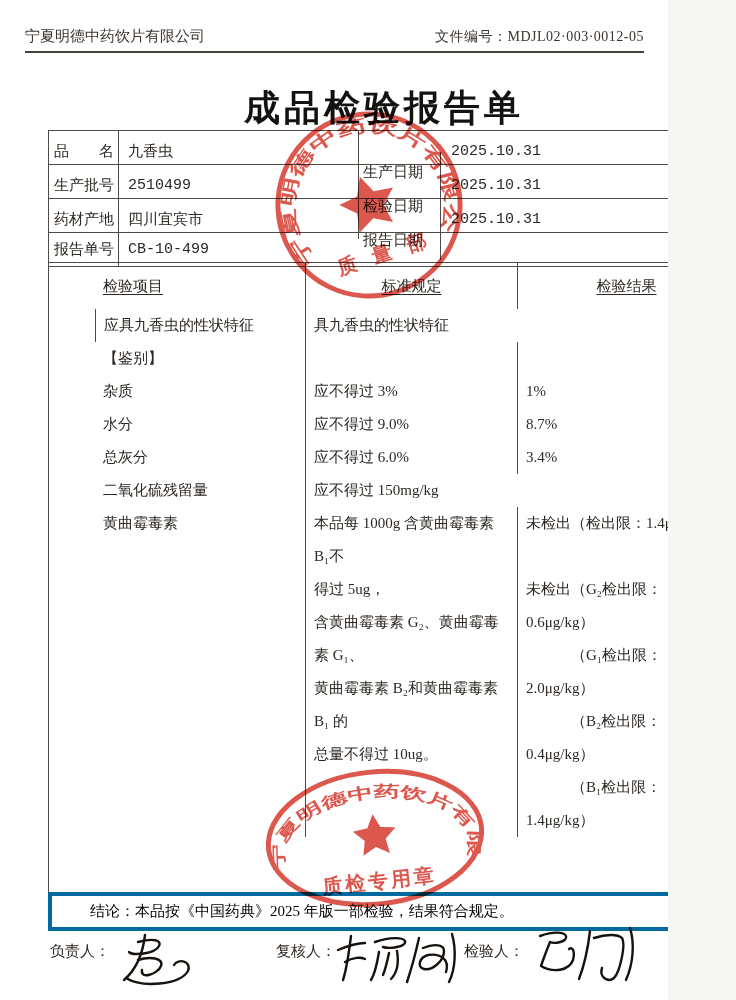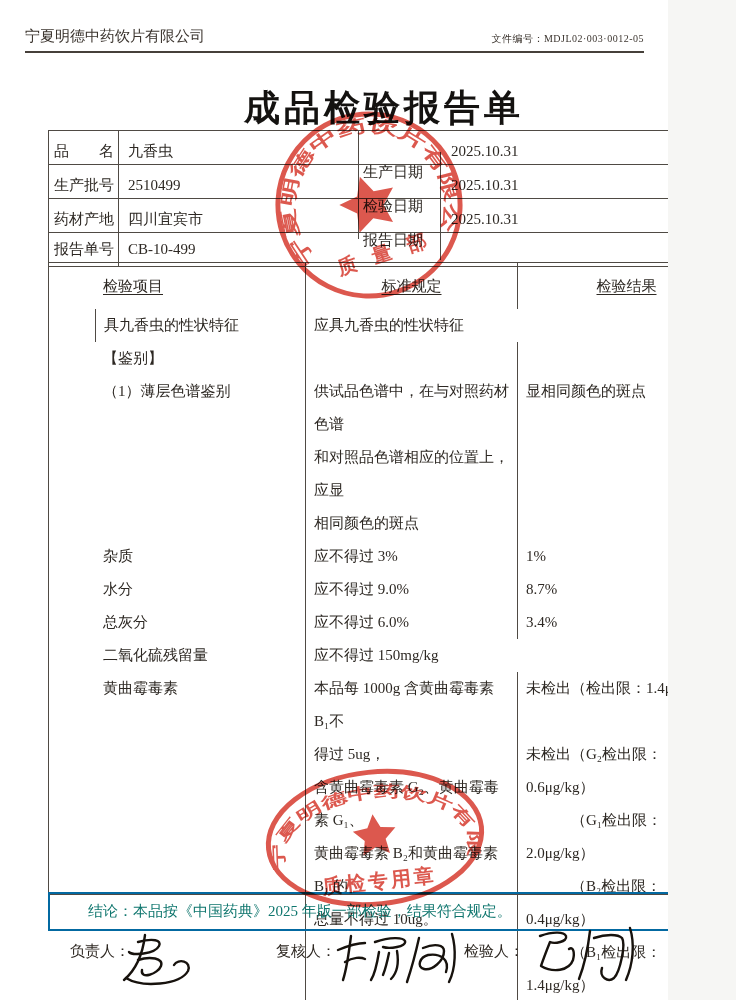--- a/index.html
+++ b/index.html
@@ -11,37 +11,37 @@
     position:relative;width:668px;height:1000px;background:#ffffff;
     color:#2d2823;overflow:hidden;
   }
   
   .page-header{
     position:absolute;left:25px;right:24px;top:27px;
     display:flex;justify-content:space-between;align-items:flex-end;
     font-size:15px;color:#3b342e;
     border-bottom:2px solid #46403a;padding-bottom:5px;
   }
-  .doc-code{font-size:10px;letter-spacing:.5px;}
+  .doc-code{font-size:14px;letter-spacing:.5px;}
   
   .report-title{
     position:absolute;top:84px;left:16px;width:736px;text-align:center;
     font-size:36px;font-weight:bold;letter-spacing:4px;color:#141210;
   }
   
   .info-table{
     position:absolute;left:48px;top:130px;width:640px;
     border:1px solid #4f4a44;border-bottom:none;background:transparent;
   }
   .info-row{
     display:grid;grid-template-columns:70px 240px 82px 246px;
     height:33px;border-bottom:1px solid #4f4a44;font-size:15px;
   }
   .info-row.last{grid-template-columns:70px 568px;}
-  .info-row>div{display:flex;align-items:center;height:100%;box-sizing:border-box;}
+  .info-row>div{display:flex;align-items:center;height:100%;box-sizing:border-box;font-family:Liberation Mono, monospace;}
   .ic1{padding-left:5px;border-right:1px solid #4f4a44;}
   .ic2{padding-left:9px;}
   .info-row.dated .ic2{border-right:1px solid #4f4a44;}
   .ic3{padding-left:4px;border-right:1px solid #4f4a44;margin-top:21px;}
   .ic4{padding-left:10px;}
   
   .spec-table{
     position:absolute;left:48px;top:262px;width:640px;height:631px;
     border:1px solid #4f4a44;box-sizing:content-box;background:transparent;padding-left:46px;
   }
@@ -50,22 +50,22 @@
     display:flex;align-items:center;justify-content:center;
     text-decoration:underline;text-underline-offset:3px;box-sizing:border-box;
   }
   .spec-head>.h-item{justify-content:flex-start;padding-left:8px;}
   .colb{border-left:1px solid #4f4a44;}
   .spec-row{display:grid;grid-template-columns:210px 212px 218px;font-size:15px;line-height:33px;}
   .spec-row>div{padding:0 8px;white-space:pre-line;box-sizing:border-box;}
   
   .conclusion{
     position:absolute;left:48px;top:892px;width:642px;height:39px;
-    border:2px solid #0369a1;box-sizing:border-box;
-    display:flex;align-items:center;padding-left:38px;font-size:15px;color:#0f766e;
+    border:4px solid #0369a1;box-sizing:border-box;
+    display:flex;align-items:center;padding-left:38px;font-size:15px;color:#000000;
   }
   
   .sign-label{position:absolute;font-size:15px;color:#2c2620;top:942px;}
   .sig{position:absolute;}
   .sig path{fill:none;stroke:#17120d;stroke-width:2.4;stroke-linecap:round;stroke-linejoin:round;}
   
   .stamp{position:absolute;pointer-events:none;mix-blend-mode:multiply;opacity:.84;}
   .stamp text{font-family:"Liberation Serif","DejaVu Serif",serif;font-weight:bold;}
 </style>
 </head>
@@ -106,34 +106,27 @@
   </div>
 
   <div class="spec-table">
     <div class="spec-head">
       <div class="h-item">检验项目</div>
       <div class="colb">标准规定</div>
       <div class="colb">检验结果</div>
     </div>
 
     <div class="spec-row" style="min-height:33px">
+      <div class="colb">应具九香虫的性状特征</div>
       <div class="colb">具九香虫的性状特征</div>
-      <div class="colb">应具九香虫的性状特征</div>
     </div>
     <div class="spec-row" style="min-height:33px">
       <div>【鉴别】</div>
       <div class="colb"></div>
       <div class="colb"></div>
-    </div>
-    <div class="spec-row" style="min-height:99px">
-      <div>（1）薄层色谱鉴别</div>
-      <div class="colb">供试品色谱中，在与对照药材色谱
-和对照品色谱相应的位置上，应显
-相同颜色的斑点</div>
-      <div class="colb">显相同颜色的斑点</div>
     </div>
     <div class="spec-row" style="min-height:33px">
       <div>杂质</div>
       <div class="colb">应不得过 3%</div>
       <div class="colb">1%</div>
     </div>
     <div class="spec-row" style="min-height:33px">
       <div>水分</div>
       <div class="colb">应不得过 9.0%</div>
       <div class="colb">8.7%</div>
@@ -161,21 +154,21 @@
 　　　（B₂检出限：0.4μg/kg）
 　　　（B₁检出限：1.4μg/kg）</div>
     </div>
 
   </div>
 
   <div class="conclusion">
     <span>结论：本品按《中国药典》2025 年版一部检验，结果符合规定。</span>
   </div>
 
-  <span class="sign-label" style="left:70px">负责人：</span>
+  <span class="sign-label" style="left:50px">负责人：</span>
   <span class="sign-label" style="left:276px">复核人：</span>
   <span class="sign-label" style="left:464px">检验人：</span>
 
   <svg class="sig" style="left:108px;top:930px" width="120" height="60" viewBox="0 0 120 60">
     <path d="M30,12 C45,8 54,10 51,16 C47,24 24,26 21,22"></path>
     <path d="M37,5 C35,22 30,38 16,50"></path>
     <path d="M30,30 C42,26 56,28 53,36 C50,44 32,50 34,40"></path>
     <path d="M18,48 C34,58 72,55 80,41 C84,31 70,28 66,35"></path>
   </svg>
   <svg class="sig" style="left:330px;top:926px" width="145" height="64" viewBox="0 0 145 64">

